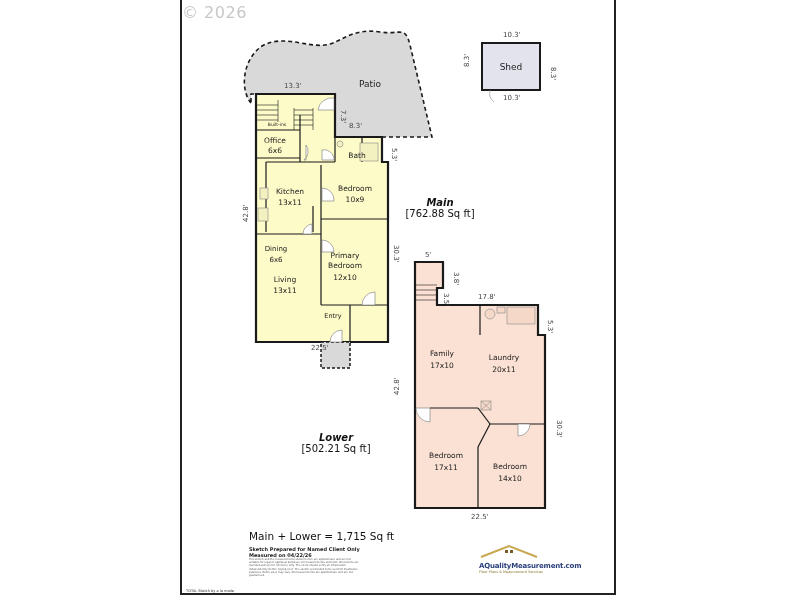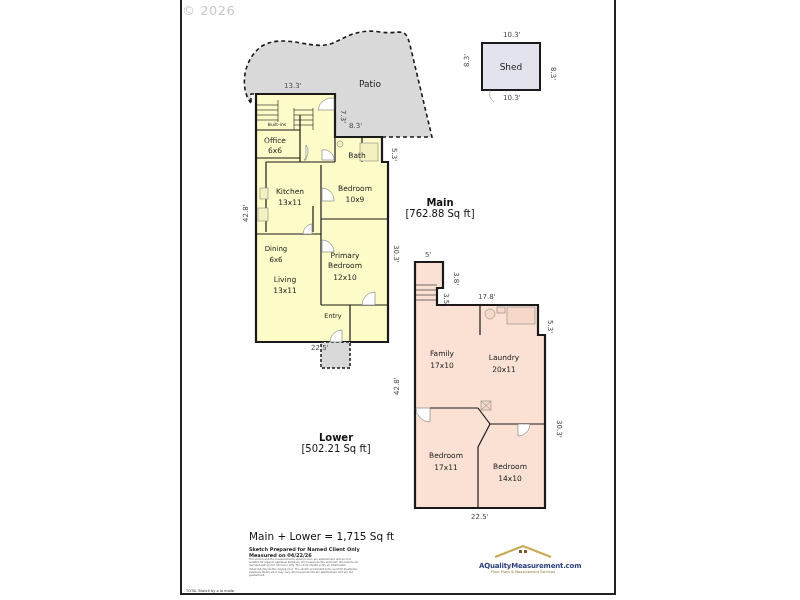--- a/index.html
+++ b/index.html
@@ -1,27 +1,27 @@
 <!DOCTYPE html>
 <html><head>
 <meta charset="utf-8">
 <style>
   html, body { margin: 0; padding: 0; }
   body { width: 800px; height: 600px; background: #ffffff; position: relative; overflow: hidden; font-family: "DejaVu Sans", sans-serif; }
   .sheet { position: absolute; left: 180px; top: 0; width: 436px; height: 595px; border: 2px solid #222; border-top: none; background: #fff; box-sizing: border-box; }
-  .copyright { position: absolute; left: 182px; top: 3px; font-size: 13px; color: #c8c8c8; font-family: "DejaVu Sans", sans-serif; letter-spacing: 0.5px; }
+  .copyright { position: absolute; left: 182px; top: 3px; font-size: 16px; color: #c8c8c8; font-family: "DejaVu Sans", sans-serif; letter-spacing: 0.5px; }
   svg.plan { position: absolute; left: 0; top: 0; }
   .lbl { font-family: "DejaVu Sans", sans-serif; fill: #222; }
   .dim { font-family: "DejaVu Sans", sans-serif; fill: #444; font-size: 7px; }
   .ttl { position: absolute; text-align: center; font-size: 10px; color: #111; }
-  .ttl b { display: block; font-weight: bold; }
+  .ttl b { display: block; font-weight: bold; font-style: italic; }
   .total { position: absolute; left: 249px; top: 530px; font-size: 10.5px; font-weight: normal; color: #111; }
   .prep { position: absolute; left: 249px; top: 546px; font-size: 5px; font-weight: bold; color: #222; line-height: 6px; }
   .fine { position: absolute; left: 249px; top: 558px; width: 110px; font-size: 2.6px; color: #555; line-height: 3.2px; }
-  .logo { position: absolute; left: 479px; top: 543px; width: 88px; text-align: center; }
+  .logo { position: absolute; left: 479px; top: 543px; width: 88px; }
   .logo .name { font-size: 7px; color: #2a3f7a; font-weight: bold; letter-spacing: -0.2px; }
   .logo .sub { font-size: 3.5px; color: #8a7a30; }
   .footer { position: absolute; left: 186px; top: 589px; font-size: 3.5px; color: #333; }
 </style>
 </head>
 <body>
 
 <div class="sheet"></div>
 <div class="copyright">© 2026</div>
 

